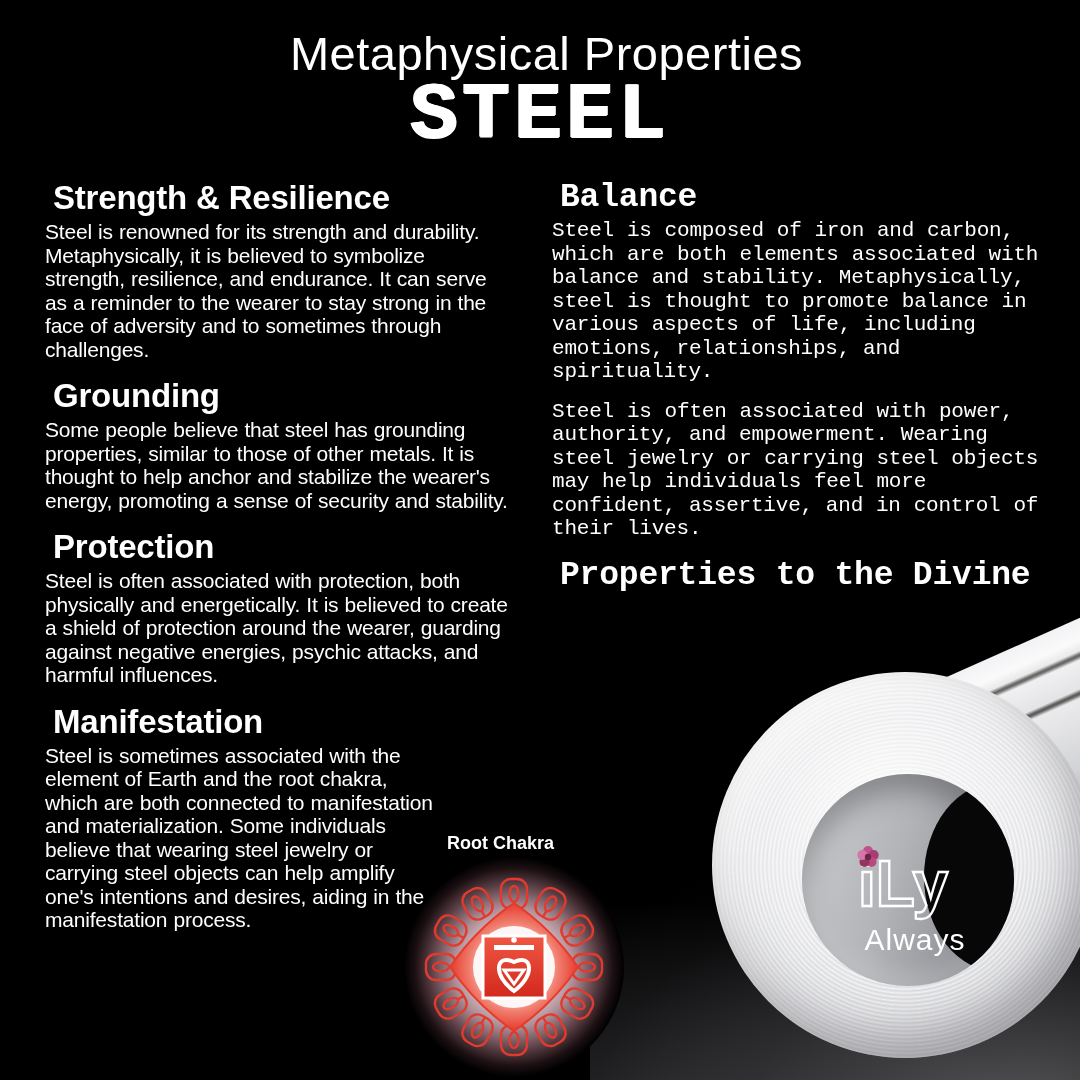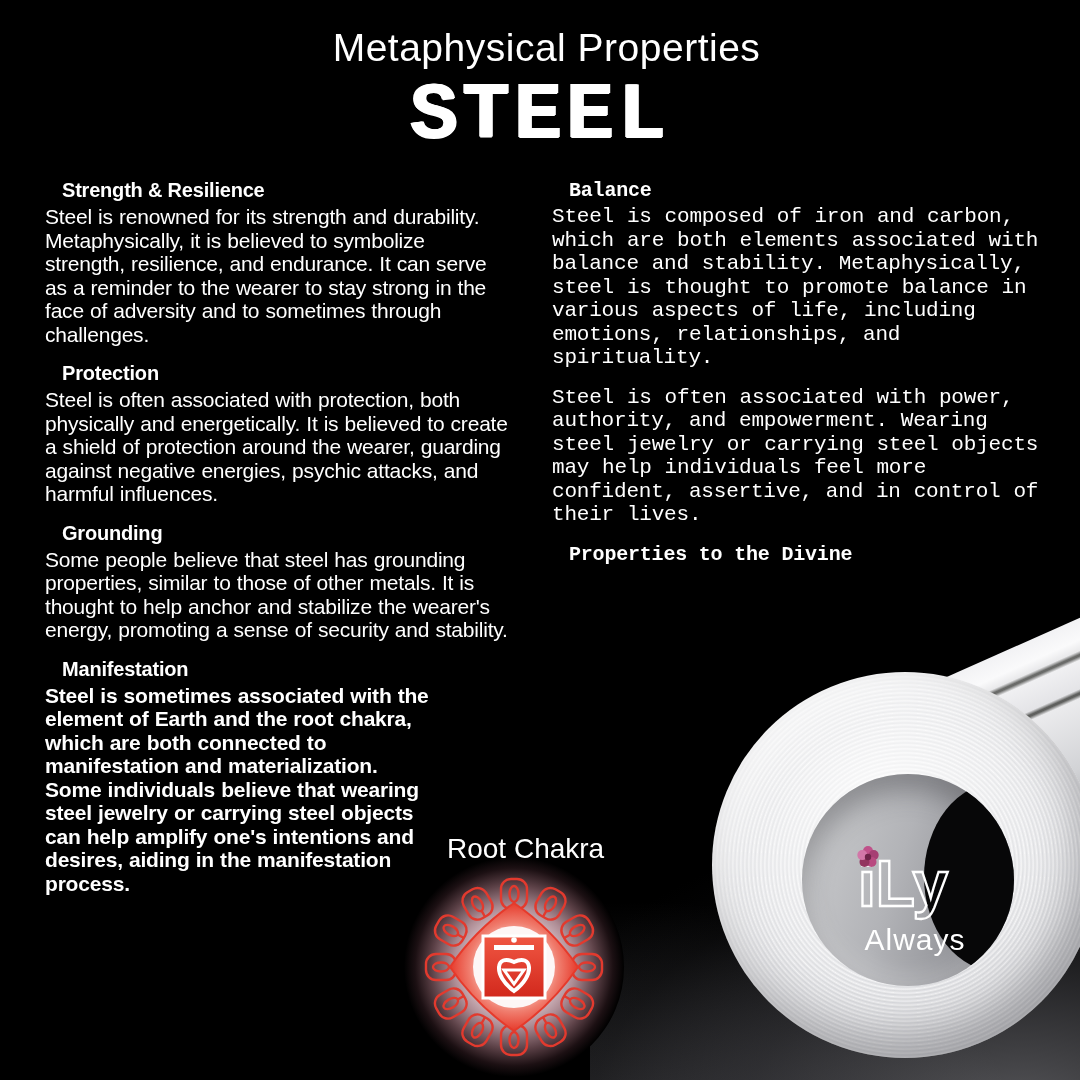--- a/index.html
+++ b/index.html
@@ -5,44 +5,44 @@
   html,body{margin:0;padding:0;}
   body{
     width:1080px;height:1080px;position:relative;overflow:hidden;
     background:#000;color:#fff;
     font-family:"Liberation Sans",sans-serif;
     -webkit-font-smoothing:antialiased;
   }
   
   .kicker{
     position:absolute;left:0;right:0;top:26px;text-align:center;
-    font-size:39px;font-weight:400;letter-spacing:.5px;padding-left:13px;
+    font-size:47px;font-weight:400;letter-spacing:.5px;padding-left:13px;
   }
   .big-title{
     position:absolute;left:0;right:0;top:70px;text-align:center;
     font-family:Liberation Mono, monospace;font-weight:bold;
     font-size:80px;letter-spacing:4px;
     text-shadow:1px 0 0 #fff,-1px 0 0 #fff,0 1px 0 #fff;
   }
   
   .col{position:absolute;top:179px;}
   .col-left{left:45px;width:463px;}
   .col-right{left:552px;width:500px;font-family:Liberation Mono, monospace;}
   .col h2{
-    font-size:20px;font-weight:bold;margin:0 0 3px 17px;letter-spacing:-.2px;
+    font-size:33px;font-weight:bold;margin:0 0 3px 8px;letter-spacing:-.2px;
   }
   .col p{
     font-size:21px;line-height:23.5px;letter-spacing:-.2px;word-spacing:.5px;
     margin:0 0 16px 0;
   }
-  .narrow p{width:388px;font-weight:bold;}
+  .narrow p{width:388px;}
   
   .chakra-label{
     position:absolute;left:447px;top:833px;
-    font-size:28px;font-weight:normal;z-index:5;
+    font-size:18px;font-weight:bold;z-index:5;
   }
   .chakra-svg{position:absolute;left:403px;top:856px;width:222px;height:222px;z-index:1;}
   
   .floor-glow{
     position:absolute;left:590px;top:860px;width:490px;height:220px;z-index:0;
     background:
       radial-gradient(ellipse at 88% 115%, rgba(190,190,198,.45), rgba(110,110,118,.25) 45%, rgba(40,40,44,.12) 70%, transparent 85%),
       radial-gradient(ellipse at 12% 125%, rgba(96,96,102,.45), transparent 60%);
   }
   .sheet-band{
@@ -87,26 +87,26 @@
 
 <div class="kicker">Metaphysical Properties</div>
 <div class="big-title">STEEL</div>
 
 <div class="col col-left">
   <section>
     <h2>Strength &amp; Resilience</h2>
     <p>Steel is renowned for its strength and durability. Metaphysically, it is believed to symbolize strength, resilience, and endurance. It can serve as a reminder to the wearer to stay strong in the face of adversity and to sometimes through challenges.</p>
   </section>
   <section>
+    <h2>Grounding</h2>
+    <p>Some people believe that steel has grounding properties, similar to those of other metals. It is thought to help anchor and stabilize the wearer's energy, promoting a sense of security and stability.</p>
+  </section>
+  <section>
     <h2>Protection</h2>
     <p>Steel is often associated with protection, both physically and energetically. It is believed to create a shield of protection around the wearer, guarding against negative energies, psychic attacks, and harmful influences.</p>
-  </section>
-  <section>
-    <h2>Grounding</h2>
-    <p>Some people believe that steel has grounding properties, similar to those of other metals. It is thought to help anchor and stabilize the wearer's energy, promoting a sense of security and stability.</p>
   </section>
   <section class="narrow">
     <h2>Manifestation</h2>
     <p>Steel is sometimes associated with the element of Earth and the root chakra, which are both connected to manifestation and materialization. Some individuals believe that wearing steel jewelry or carrying steel objects can help amplify one's intentions and desires, aiding in the manifestation process.</p>
   </section>
 </div>
 
 <div class="col col-right">
   <section>
     <h2>Balance</h2>

